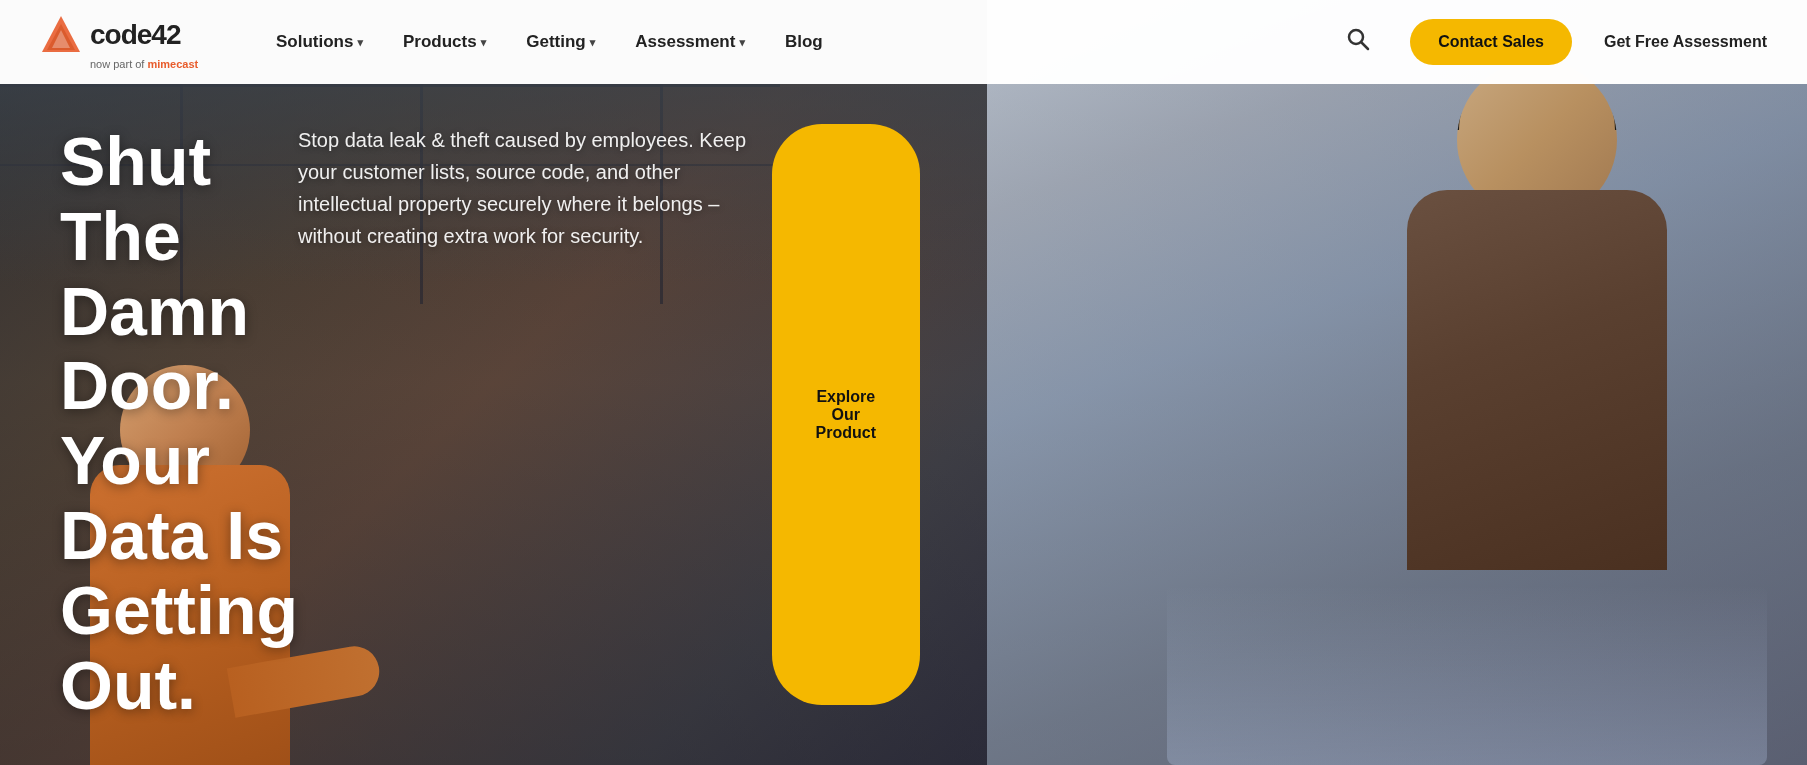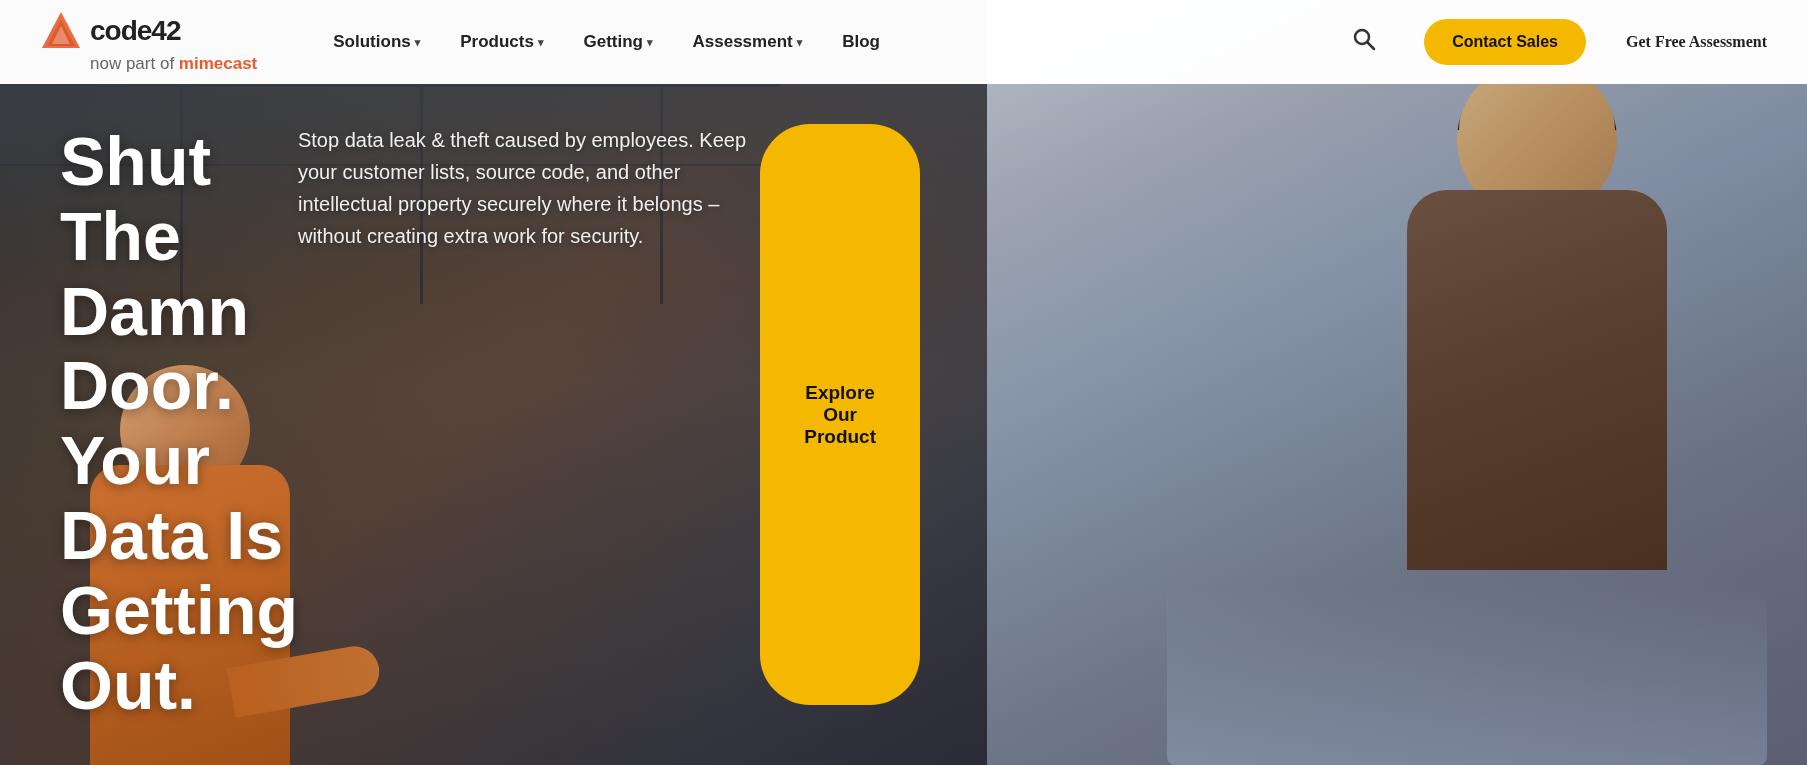--- a/index.html
+++ b/index.html
@@ -32,21 +32,21 @@
       width: 42px;
       height: 42px;
     }
     .logo-text {
       font-size: 28px;
       font-weight: 700;
       color: #222;
       letter-spacing: -1px;
     }
     .logo-sub {
-      font-size: 17px;
+      font-size: 11px;
       color: #666;
       margin-top: 2px;
       padding-left: 50px;
     }
     .logo-sub strong {
       color: #e85c2c;
       font-weight: 700;
     }
     .nav-links {
       display: flex;
@@ -65,21 +65,21 @@
       cursor: pointer;
       white-space: nowrap;
     }
     .nav-chevron {
       font-size: 11px;
       color: #444;
     }
     .nav-right {
       display: flex;
       align-items: center;
-      gap: 40px;
+      gap: 32px;
     }
     .search-icon-btn {
       cursor: pointer;
       font-size: 22px;
       color: #333;
       padding: 8px;
     }
     .btn-contact-sales {
       background: #f5b800;
       color: #111;
@@ -92,21 +92,20 @@
       white-space: nowrap;
     }
     .btn-free-assessment {
       background: transparent;
       border: none;
       font-size: 16px;
       font-weight: 600;
       color: #222;
       cursor: pointer;
       white-space: nowrap;
-      font-family: Liberation Serif, serif;
     }
 
     
     .hero {
       position: relative;
       width: 1807px;
       height: 765px;
       overflow: hidden;
     }
     .hero-bg {
@@ -232,21 +231,21 @@
       line-height: 1.6;
       max-width: 760px;
       margin-bottom: 62px;
       text-shadow: 0 1px 6px rgba(0,0,0,0.4);
     }
     .btn-explore {
       display: inline-block;
       background: #f5b800;
       color: #111;
       font-weight: 800;
-      font-size: 19px;
+      font-size: 16px;
       border: none;
       border-radius: 50px;
       padding: 20px 44px;
       cursor: pointer;
       width: fit-content;
     }
 
     
     .window-lines {
       position: absolute;

